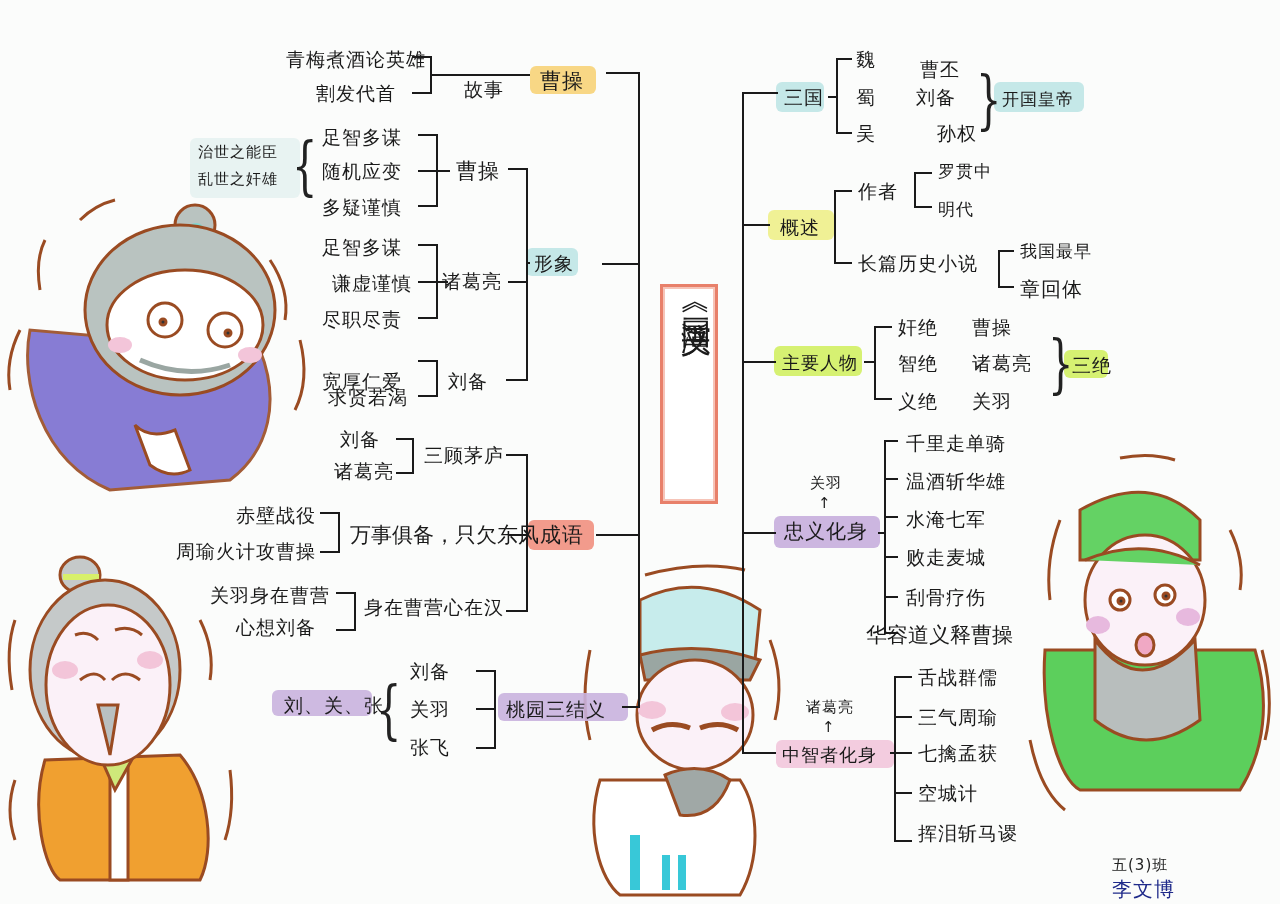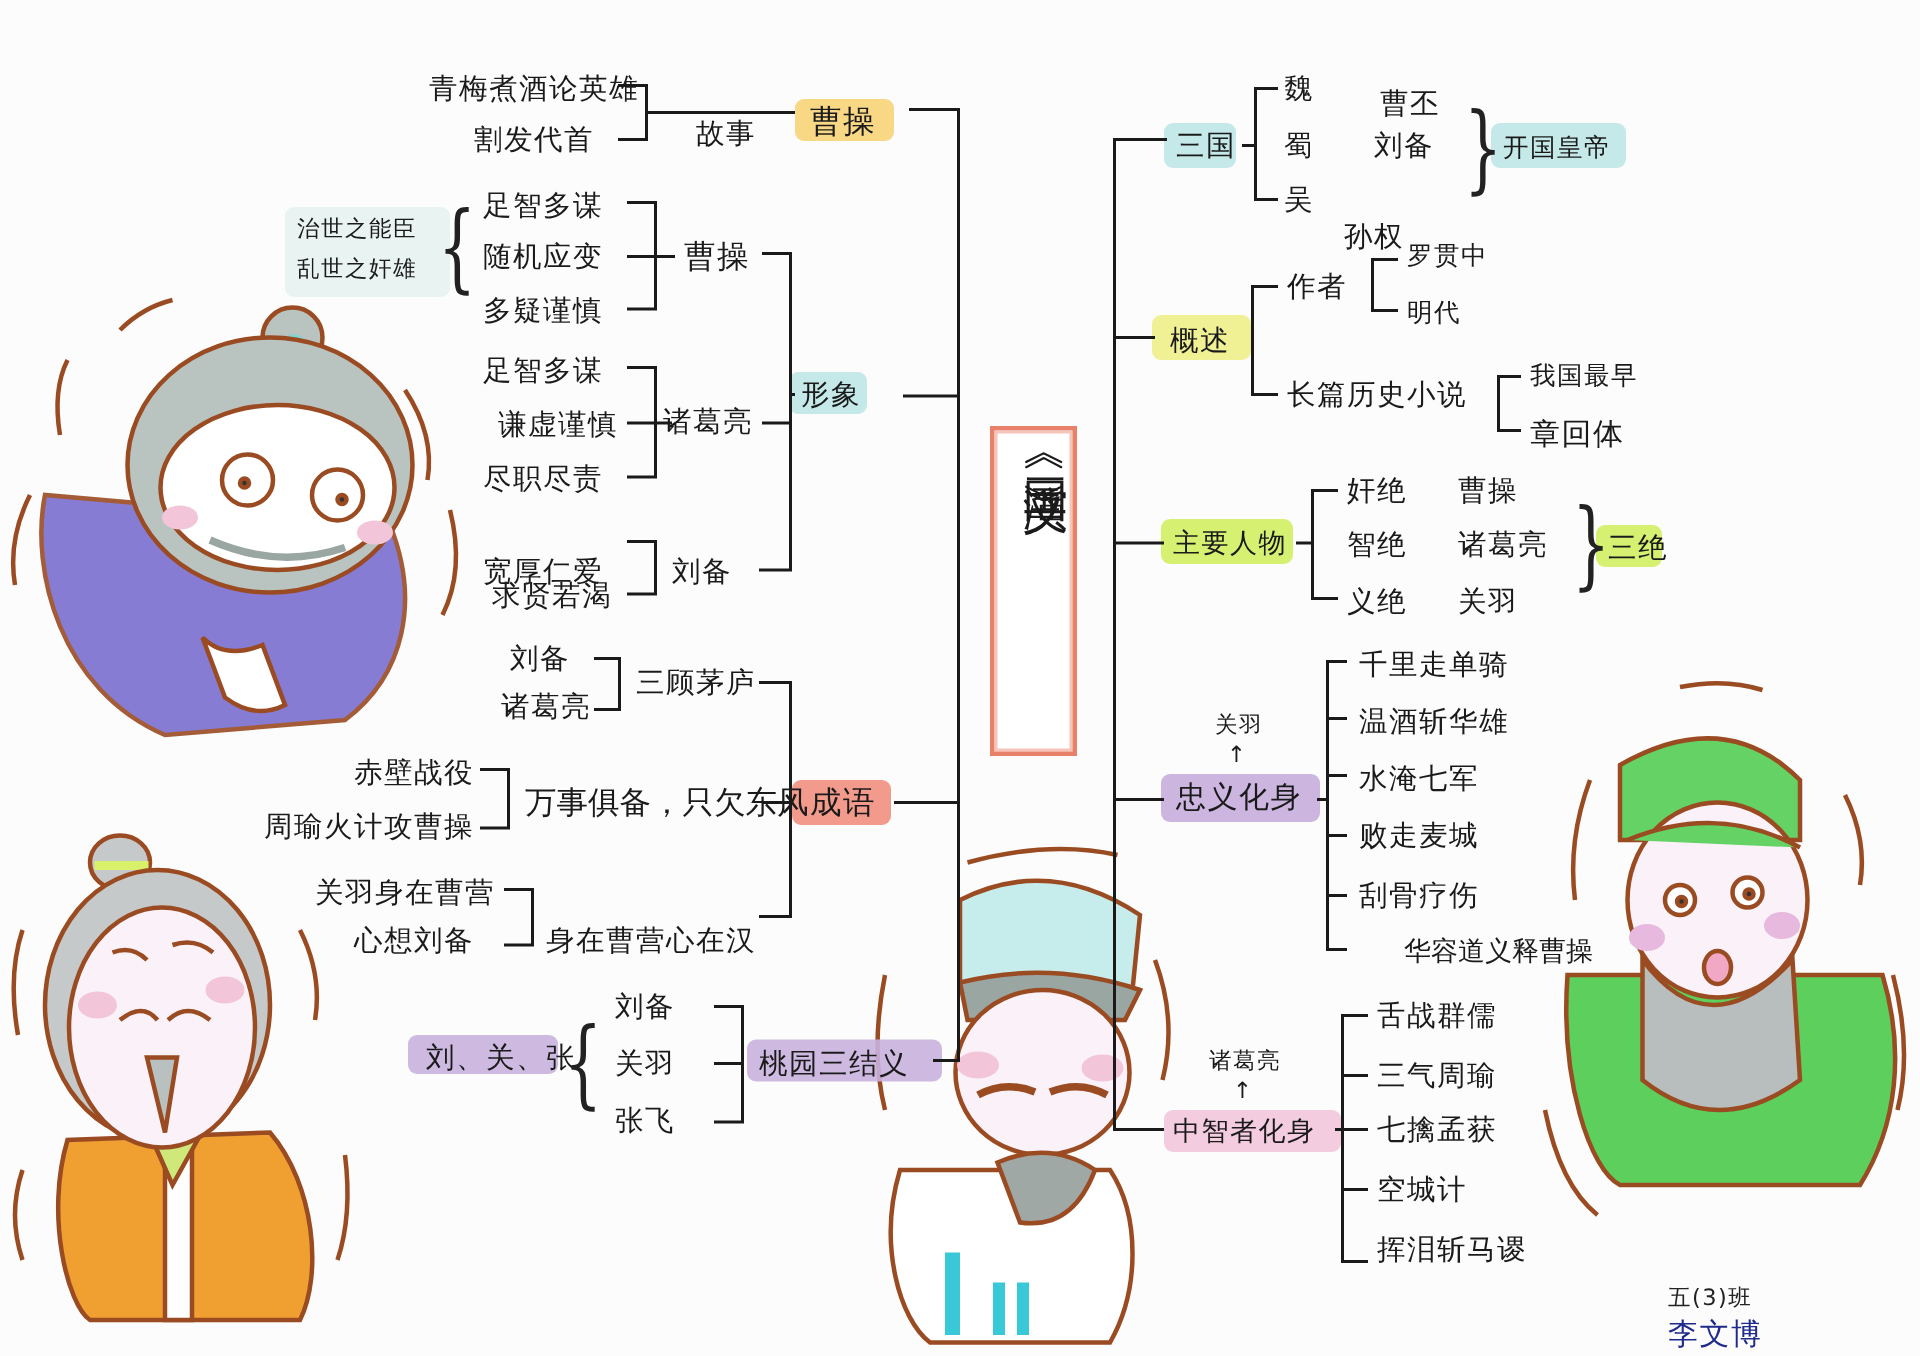--- a/index.html
+++ b/index.html
@@ -188,21 +188,21 @@
 <div class="ln h" style="left:320px;top:512px;width:20px;"></div>
 <div class="ln h" style="left:320px;top:551px;width:20px;"></div>
 <div class="t" style="left:350px;top:524px;font-size:21px;letter-spacing:0;">万事俱备，只欠东风</div>
 <div class="ln h" style="left:508px;top:534px;width:20px;"></div>
 
 <div class="t" style="left:210px;top:584px;">关羽身在曹营</div>
 <div class="t" style="left:236px;top:616px;">心想刘备</div>
 <div class="ln v" style="left:354px;top:592px;height:38px;"></div>
 <div class="ln h" style="left:336px;top:592px;width:20px;"></div>
 <div class="ln h" style="left:336px;top:629px;width:20px;"></div>
-<div class="t" style="left:364px;top:596px;margin-top:20px;">身在曹营心在汉</div>
+<div class="t" style="left:364px;top:596px;">身在曹营心在汉</div>
 <div class="ln h" style="left:506px;top:610px;width:22px;"></div>
 
 <div class="ln v" style="left:526px;top:454px;height:158px;"></div>
 <div class="t hl" style="left:536px;top:522px;font-size:21px;">成语</div>
 <div class="ln h" style="left:596px;top:534px;width:44px;"></div>
 
 <div class="t hl" style="left:280px;top:692px;">刘、关、张</div>
 <div class="brace" style="left:376px;top:690px;">{</div>
 <div class="t" style="left:410px;top:660px;">刘备</div>
 <div class="t" style="left:410px;top:698px;">关羽</div>
@@ -218,21 +218,21 @@
 <div class="t hl" style="left:780px;top:84px;">三国</div>
 <div class="ln h" style="left:828px;top:96px;width:10px;"></div>
 <div class="ln v" style="left:836px;top:58px;height:76px;"></div>
 <div class="ln h" style="left:836px;top:58px;width:16px;"></div>
 <div class="ln h" style="left:836px;top:132px;width:16px;"></div>
 <div class="t" style="left:856px;top:48px;">魏</div>
 <div class="t" style="left:856px;top:86px;">蜀</div>
 <div class="t" style="left:856px;top:122px;">吴</div>
 <div class="t" style="left:920px;top:30px;margin-top:28px;">曹丕</div>
 <div class="t" style="left:916px;top:86px;">刘备</div>
-<div class="t" style="left:896px;top:122px;margin-top:25px;">孙权</div>
+<div class="t" style="left:937px;top:122px;">孙权</div>
 <div class="brace" style="left:976px;top:80px;">}</div>
 <div class="t hl" style="left:998px;top:86px;font-size:17px;">开国皇帝</div>
 
 <div class="ln h" style="left:742px;top:224px;width:28px;"></div>
 <div class="t hl" style="left:776px;top:214px;">概述</div>
 <div class="ln v" style="left:834px;top:190px;height:74px;"></div>
 <div class="ln h" style="left:834px;top:190px;width:18px;"></div>
 <div class="ln h" style="left:834px;top:262px;width:18px;"></div>
 <div class="t" style="left:858px;top:180px;">作者</div>
 <div class="ln v" style="left:914px;top:172px;height:36px;"></div>
@@ -272,21 +272,21 @@
 <div class="ln h" style="left:884px;top:478px;width:14px;"></div>
 <div class="ln h" style="left:884px;top:516px;width:14px;"></div>
 <div class="ln h" style="left:884px;top:556px;width:14px;"></div>
 <div class="ln h" style="left:884px;top:596px;width:14px;"></div>
 <div class="ln h" style="left:884px;top:632px;width:14px;"></div>
 <div class="t" style="left:906px;top:432px;">千里走单骑</div>
 <div class="t" style="left:906px;top:470px;">温酒斩华雄</div>
 <div class="t" style="left:906px;top:508px;">水淹七军</div>
 <div class="t" style="left:906px;top:546px;">败走麦城</div>
 <div class="t" style="left:906px;top:586px;">刮骨疗伤</div>
-<div class="t" style="left:936px;top:624px;font-size:18px;letter-spacing:0;">华容道义释曹操</div>
+<div class="t" style="left:866px;top:624px;font-size:21px;letter-spacing:0;">华容道义释曹操</div>
 
 <div class="ln h" style="left:742px;top:752px;width:34px;"></div>
 <div class="t sm" style="left:806px;top:698px;">诸葛亮</div>
 <div class="t sm" style="left:822px;top:718px;">↑</div>
 <div class="t hl" style="left:778px;top:742px;font-size:18px;">中智者化身</div>
 <div class="ln h" style="left:890px;top:752px;width:6px;"></div>
 <div class="ln v" style="left:894px;top:676px;height:166px;"></div>
 <div class="ln h" style="left:894px;top:676px;width:18px;"></div>
 <div class="ln h" style="left:894px;top:716px;width:18px;"></div>
 <div class="ln h" style="left:894px;top:752px;width:18px;"></div>

